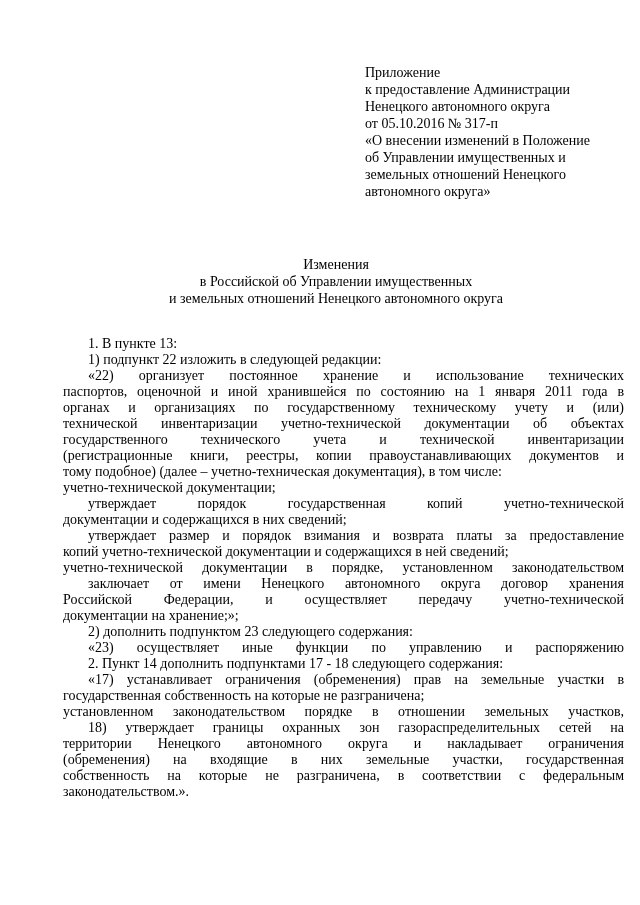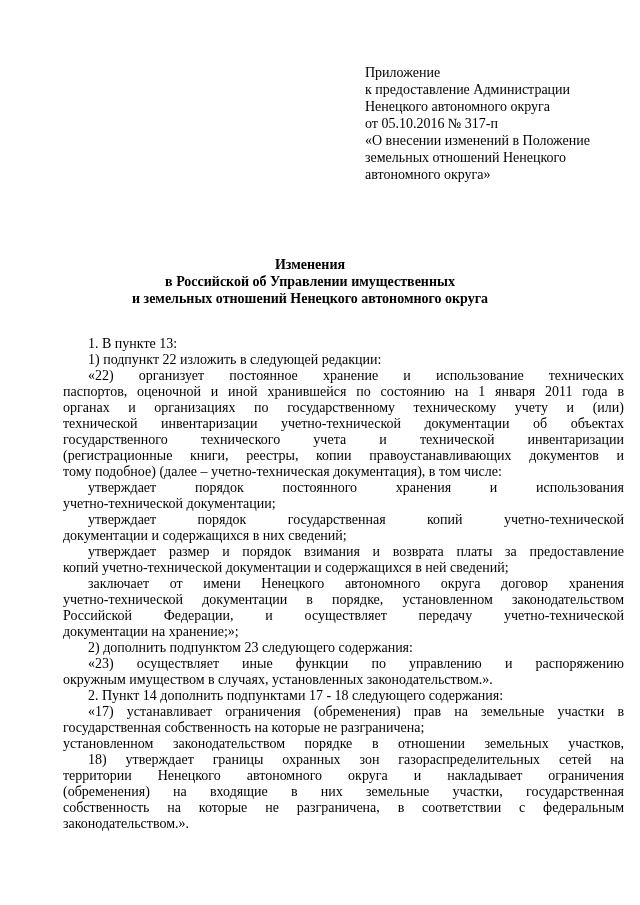--- a/index.html
+++ b/index.html
@@ -20,24 +20,24 @@
   .letterhead {
     position: absolute;
     left: 365px;
     top: 64px;
     width: 265px;
     line-height: 17px;
     text-align: left;
   }
   .doc-title {
     position: absolute;
-    left: 47px;
+    left: 73px;
     top: 256px;
     width: 526px;
-    font-weight: bold;
+    font-weight: normal;
     line-height: 17px;
     text-align: center;
   }
   .doc-body {
     position: absolute;
     left: 63px;
     top: 336px;
     width: 561px;
     line-height: 16px;
   }
@@ -61,20 +61,21 @@
 </head>
 <body>
 
 <div class="page">
   <div class="letterhead">
       <div class="tline">Приложение</div>
       <div class="tline">к предоставление Администрации</div>
       <div class="tline">Ненецкого автономного округа</div>
       <div class="tline">от 05.10.2016 № 317-п</div>
       <div class="tline">«О внесении изменений в Положение</div>
+      <div class="tline">об Управлении имущественных и</div>
       <div class="tline">земельных отношений Ненецкого</div>
       <div class="tline">автономного округа»</div>
     </div>
   <div class="doc-title">
       <div class="tline">Изменения</div>
       <div class="tline">в Российской об Управлении имущественных</div>
       <div class="tline">и земельных отношений Ненецкого автономного округа</div>
     </div>
   <div class="doc-body">
       <div class="para">
@@ -86,43 +87,41 @@
       <div class="para">
         <div class="tline first just">«22) организует постоянное хранение и использование технических</div>
         <div class="tline just">паспортов, оценочной и иной хранившейся по состоянию на 1 января 2011 года в</div>
         <div class="tline just">органах и организациях по государственному техническому учету и (или)</div>
         <div class="tline just">технической инвентаризации учетно-технической документации об объектах</div>
         <div class="tline just">государственного технического учета и технической инвентаризации</div>
         <div class="tline just">(регистрационные книги, реестры, копии правоустанавливающих документов и</div>
         <div class="tline last">тому подобное) (далее – учетно-техническая документация), в том числе:</div>
       </div>
       <div class="para">
-        <div class="tline first just">утверждает порядок постоянного хранения и использования</div>
         <div class="tline last">учетно-технической документации;</div>
       </div>
       <div class="para">
         <div class="tline first just">утверждает порядок государственная копий учетно-технической</div>
         <div class="tline last">документации и содержащихся в них сведений;</div>
       </div>
       <div class="para">
         <div class="tline first just">утверждает размер и порядок взимания и возврата платы за предоставление</div>
         <div class="tline last">копий учетно-технической документации и содержащихся в ней сведений;</div>
       </div>
       <div class="para">
+        <div class="tline just">учетно-технической документации в порядке, установленном законодательством</div>
         <div class="tline first just">заключает от имени Ненецкого автономного округа договор хранения</div>
-        <div class="tline just">учетно-технической документации в порядке, установленном законодательством</div>
         <div class="tline just">Российской Федерации, и осуществляет передачу учетно-технической</div>
         <div class="tline last">документации на хранение;»;</div>
       </div>
       <div class="para">
         <div class="tline first last">2) дополнить подпунктом 23 следующего содержания:</div>
       </div>
       <div class="para">
         <div class="tline first just">«23) осуществляет иные функции по управлению и распоряжению</div>
-        <div class="tline last">окружным имуществом в случаях, установленных законодательством.».</div>
       </div>
       <div class="para">
         <div class="tline first last">2. Пункт 14 дополнить подпунктами 17 - 18 следующего содержания:</div>
       </div>
       <div class="para">
         <div class="tline first just">«17) устанавливает ограничения (обременения) прав на земельные участки в</div>
         <div class="tline last">государственная собственность на которые не разграничена;</div>
         <div class="tline just">установленном законодательством порядке в отношении земельных участков,</div>
       </div>
       <div class="para">

